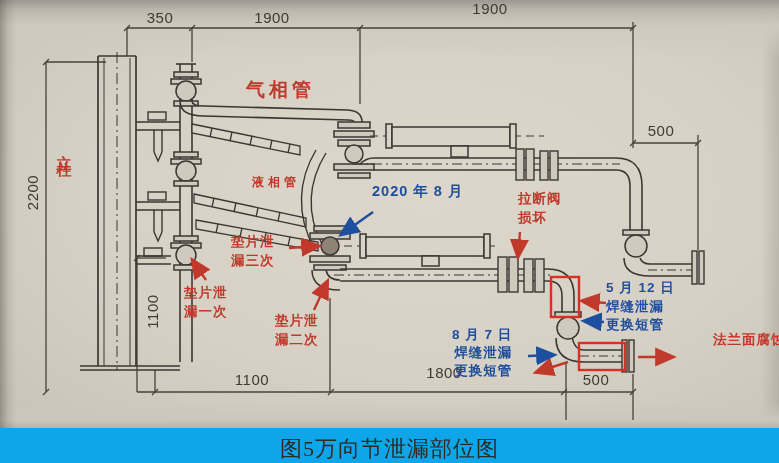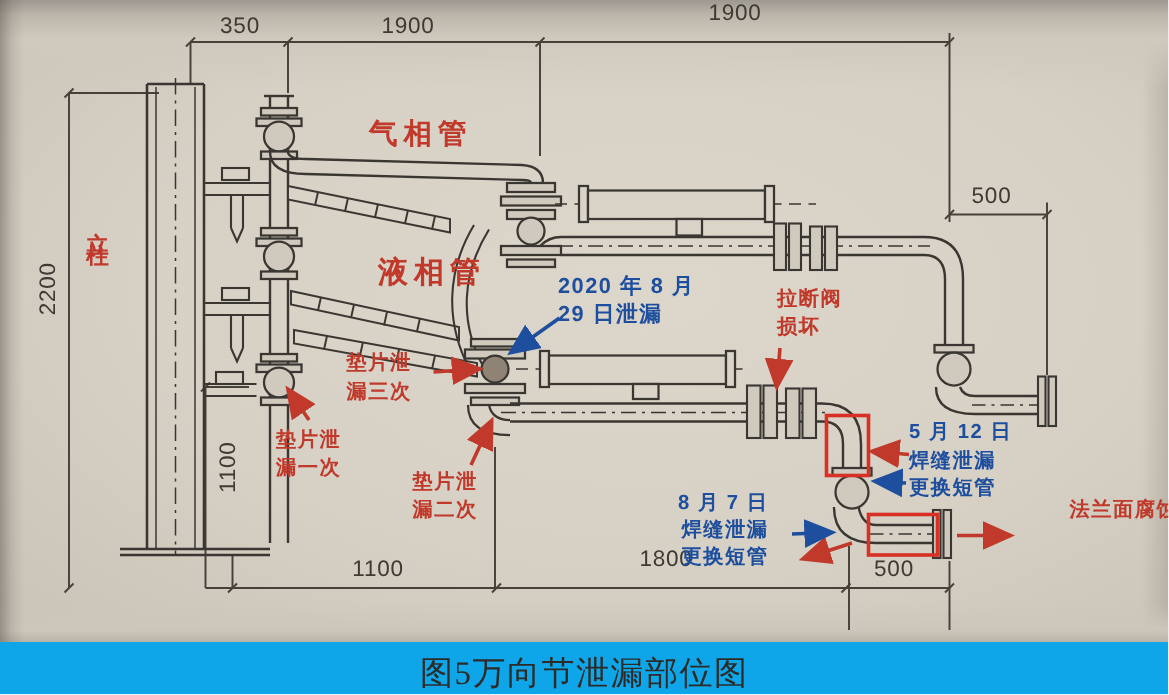--- a/index.html
+++ b/index.html
@@ -284,21 +284,21 @@
     <div class="dim" style="left:237px;top:9px;width:70px;">1900</div>
     <div class="dim" style="left:455px;top:0;width:70px;">1900</div>
     <div class="dim" style="left:636px;top:122px;width:50px;">500</div>
     <div class="dim vdim" style="left:2px;top:184px;">2200</div>
     <div class="dim vdim" style="left:122px;top:303px;width:60px;">1100</div>
     <div class="dim" style="left:217px;top:371px;width:70px;">1100</div>
     <div class="dim" style="left:409px;top:364px;width:70px;">1800</div>
     <div class="dim" style="left:571px;top:371px;width:50px;">500</div>
 
     <div class="ann red" style="left:246px;top:80px;font-size:19px;letter-spacing:4px;">气相管</div>
-    <div class="ann red" style="left:252px;top:173px;font-size:20px;letter-spacing:4px;">液相管</div>
+    <div class="ann red" style="left:252px;top:173px;font-size:12px;letter-spacing:4px;">液相管</div>
     <div class="ann red vlabel" style="left:55px;top:142px;">立柱</div>
 
     <div class="ann red" style="left:231px;top:232px;">
       <div>垫片泄</div>
       <div>漏三次</div>
     </div>
     <div class="ann red" style="left:184px;top:283px;">
       <div>垫片泄</div>
       <div>漏一次</div>
     </div>
@@ -307,21 +307,20 @@
       <div>漏二次</div>
     </div>
     <div class="ann red" style="left:501px;top:189px;margin-left:17px;">
       <div>拉断阀</div>
       <div>损坏</div>
     </div>
     <div class="ann red" style="left:678px;top:330px;margin-left:35px;">法兰面腐蚀</div>
 
     <div class="ann blue" style="left:372px;top:182px;font-size:14.5px;">
       <div>2020 年 8 月</div>
-      <div>29 日泄漏</div>
     </div>
     <div class="ann blue" style="left:606px;top:279px;line-height:18.5px;">
       <div>5 月 12 日</div>
       <div>焊缝泄漏</div>
       <div>更换短管</div>
     </div>
     <div class="ann blue" style="left:452px;top:326px;line-height:18px;text-align:right;">
       <div>8 月 7 日</div>
       <div>焊缝泄漏</div>
       <div>更换短管</div>

